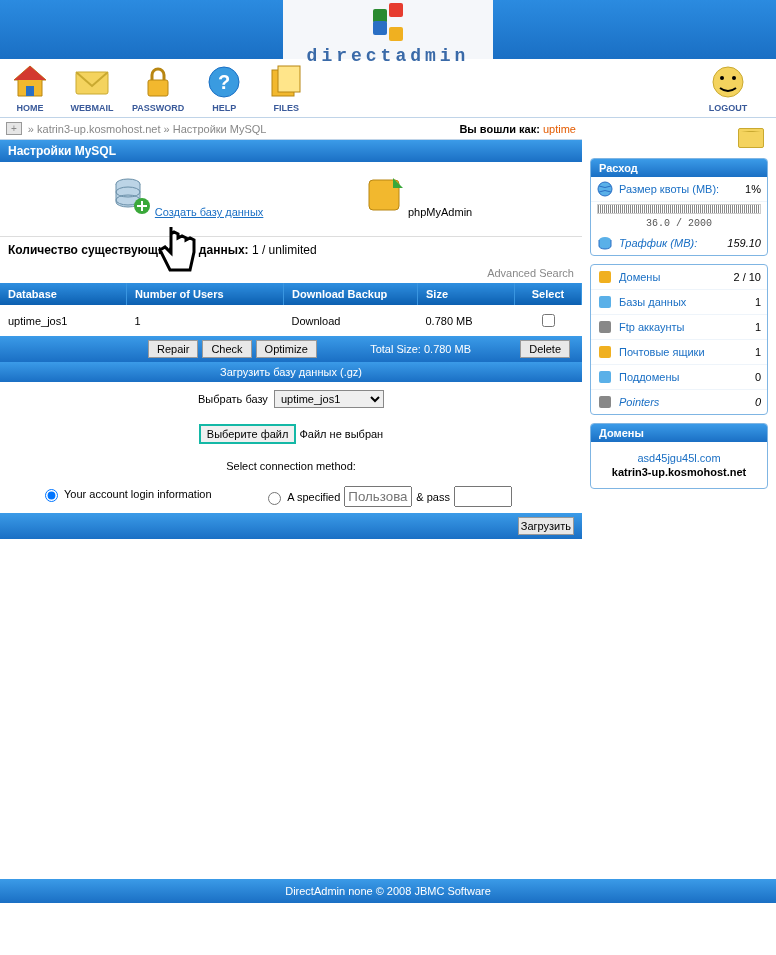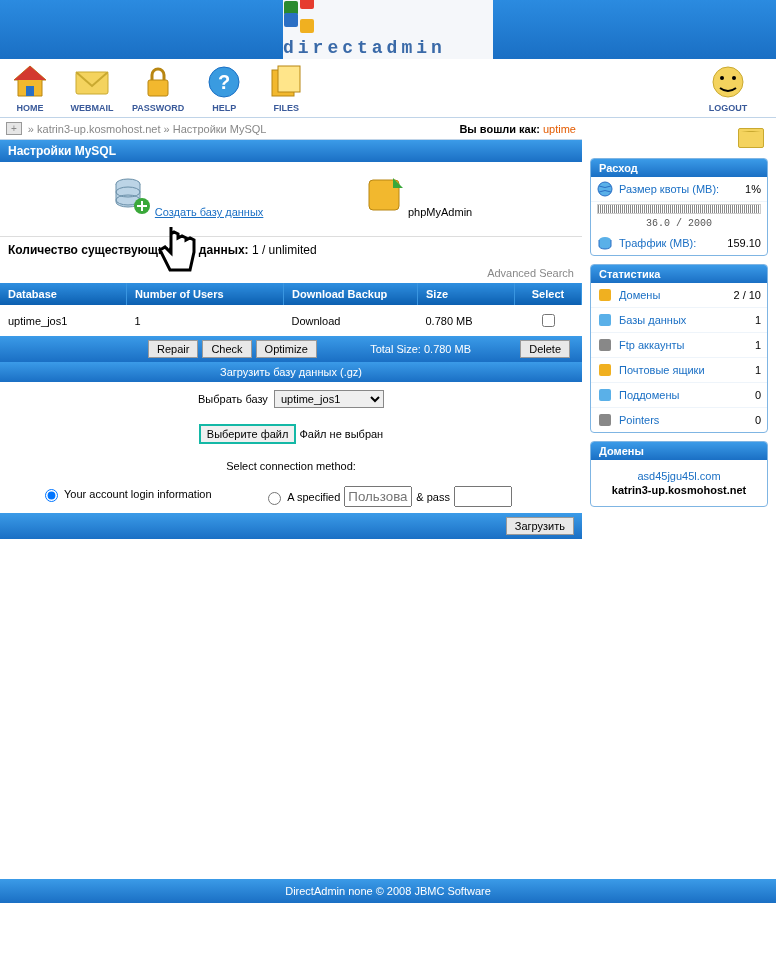--- a/index.html
+++ b/index.html
@@ -16,22 +16,22 @@
     position: relative;
   }
   .logo-panel {
     position: absolute;
     left: 50%;
     transform: translateX(-50%);
     top: 0;
     width: 210px;
     height: 59px;
     background: #f5f7fa;
-    text-align: left;
-    padding-top: 0;
+    text-align: center;
+    padding-top: 8px;
     box-sizing: border-box;
   }
   .logo-squares {
     display: inline-block;
   }
   .logo-squares span {
     display: inline-block;
     width: 14px;
     height: 14px;
     margin: 1px;
@@ -176,21 +176,21 @@
   .conn-row .spec-user { width: 60px; margin: 0 4px; }
   .conn-row .spec-pass { width: 50px; margin-left: 4px; }
   .submit-row {
     background: linear-gradient(#3b9be8, #1a6fc4);
     padding: 4px 8px;
     text-align: right;
   }
   .submit-row .btn {
     background: #e8e8e8;
     border: 1px solid #999;
-    padding: 2px 8px;
+    padding: 2px 2px;
     font-size: 11px;
     cursor: pointer;
   }
   .side-box {
     border: 1px solid #7fb5e3;
     border-radius: 4px;
     margin-bottom: 8px;
     overflow: hidden;
     background: #fff;
   }
@@ -201,21 +201,21 @@
     padding: 3px 8px;
     font-size: 11px;
   }
   .side-row {
     display: flex;
     align-items: center;
     padding: 4px 6px;
     font-size: 11px;
     border-bottom: 1px solid #eef4fa;
   }
-  .side-row:last-child { border-bottom: none; }
+  .side-row:last-child { border-bottom: none; font-style: italic; }
   .side-row .side-icon { width: 16px; height: 16px; margin-right: 6px; flex-shrink: 0; }
   .side-row .label { flex: 1; color: #1a6fc4; }
   .side-row .val { text-align: right; color: #000; }
   .quota-bar {
     height: 8px;
     background: repeating-linear-gradient(90deg, #888 0 1px, #fff 1px 2px);
     margin: 2px 6px;
     border: 1px solid #ccc;
   }
   .quota-text { text-align: center; font-size: 10px; color: #555; padding: 2px; font-family: Liberation Mono, monospace; }
@@ -467,21 +467,20 @@
         <svg class="side-icon" viewBox="0 0 16 16">
             <ellipse cx="8" cy="5" rx="6" ry="3" fill="#5ab0e8"></ellipse>
             <path d="M2 5 v6 a6 3 0 0 0 12 0 v-6" fill="#5ab0e8" stroke="#2a6fc4"></path>
           </svg>
         <span class="label">Траффик (MB):</span>
         <span class="val">159.10</span>
       </div>
     </div>
 
     <div class="side-box">
-      <div class="side-box-header">Статистика</div>
       <div id="stats-rows">
           <div class="side-row">
             <svg class="side-icon" viewBox="0 0 16 16">
               <rect x="2" y="2" width="12" height="12" rx="2" fill="#f0b020"></rect>
             </svg>
             <span class="label">Домены</span>
             <span class="val">2 / 10</span>
           </div>
           <div class="side-row">
             <svg class="side-icon" viewBox="0 0 16 16">

